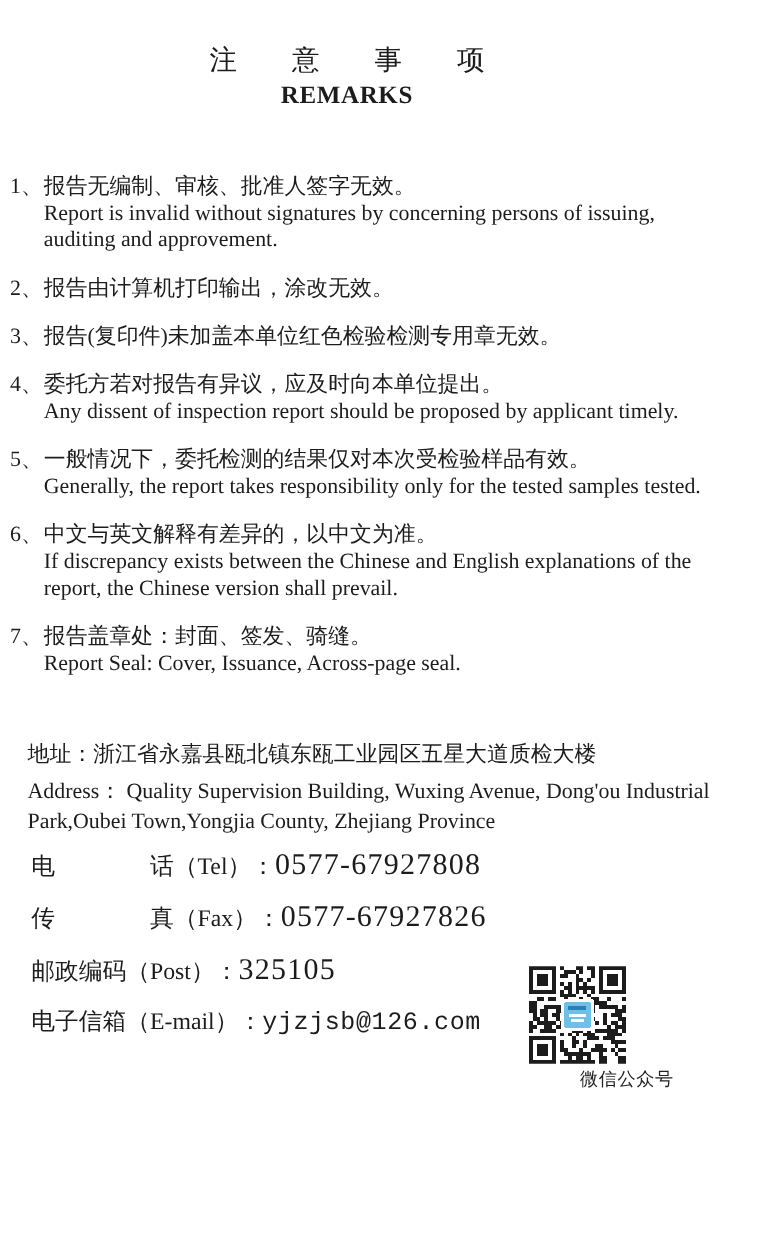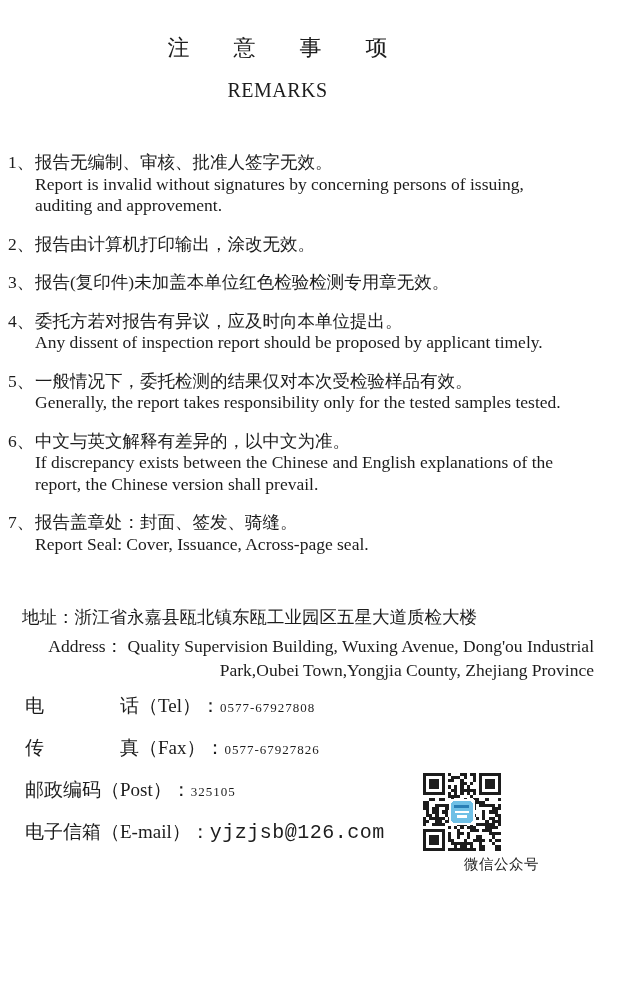--- a/index.html
+++ b/index.html
@@ -11,36 +11,36 @@
     overflow:hidden;
   }
   .page { position:relative; width:623px; height:1000px; background:#ffffff; }
 
   .heading { margin:36px 0 0 0; width:555px; text-align:center; }
   .title-cn {
     font-size:22px; line-height:24px;
     letter-spacing:2em; padding-left:2em;
     white-space:nowrap;
   }
-  .title-en { margin-top:20px; font-size:20px; line-height:20px; font-weight:normal; letter-spacing:0.5px; }
+  .title-en { margin-top:6px; font-size:20px; line-height:20px; font-weight:bold; letter-spacing:0.5px; }
 
   .remarks-list { margin-top:52px; padding-left:8px; }
   .remark-item { display:flex; margin-bottom:17px; font-size:17.5px; line-height:21.5px; }
   .remark-num { width:27px; flex-shrink:0; }
   .remark-text { width:560px; }
   .remark-en { white-space:pre-line; }
 
   .address-block { margin-left:22px; margin-top:49px; width:572px; font-size:17.5px; }
   .addr-cn { line-height:26px; }
-  .addr-en { line-height:24px; margin-top:4px; white-space:pre-line;text-align:right; }
+  .addr-en { line-height:24px; margin-top:4px; white-space:pre-line; }
 
   .contacts { margin-top:14px; margin-left:25px; width:395px; }
   .contact-row { margin-bottom:20px; font-size:19px; line-height:20px; white-space:nowrap; }
   .contact-label { display:inline; }
-  .contact-value { display:inline; font-size:13px; letter-spacing:1px; }
+  .contact-value { display:inline; font-size:24px; letter-spacing:1px; }
   .contact-row.email .contact-value { font-family:"Liberation Mono","DejaVu Sans Mono",monospace; font-size:20px; letter-spacing:0.5px; }
 
   .qr-wrap { position:absolute; left:423px; top:737px; width:78px; text-align:center; }
   .qr-code { display:block; width:78px; height:78px; }
   .qr-caption { margin-top:6px; font-size:14.5px; line-height:15px; white-space:nowrap; letter-spacing:0.5px; color:#222;margin-left:41px; }
 </style>
 </head>
 <body>
 
 <div class="page">

